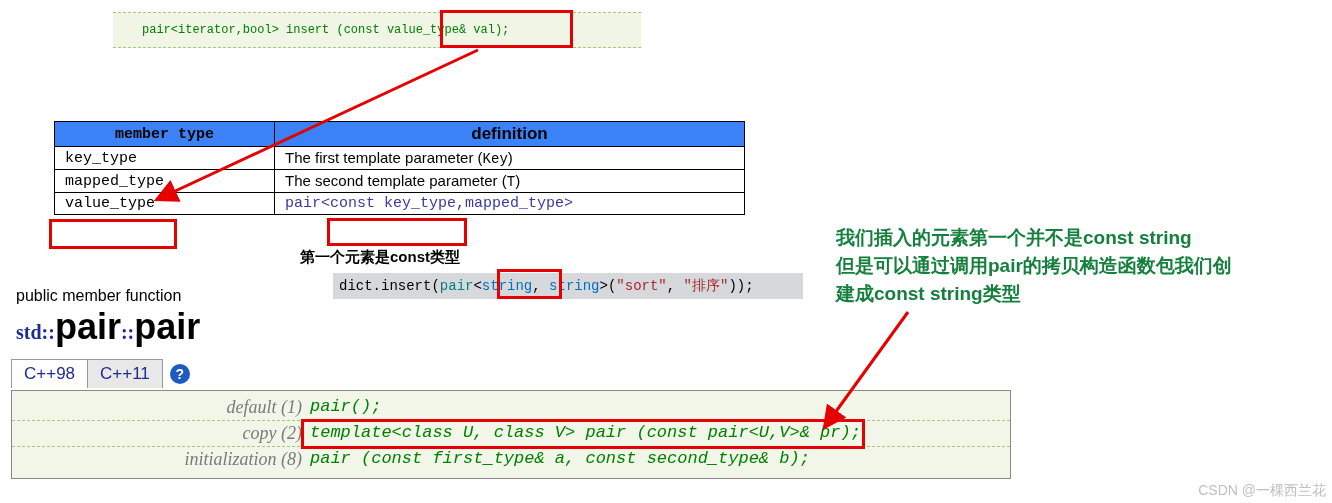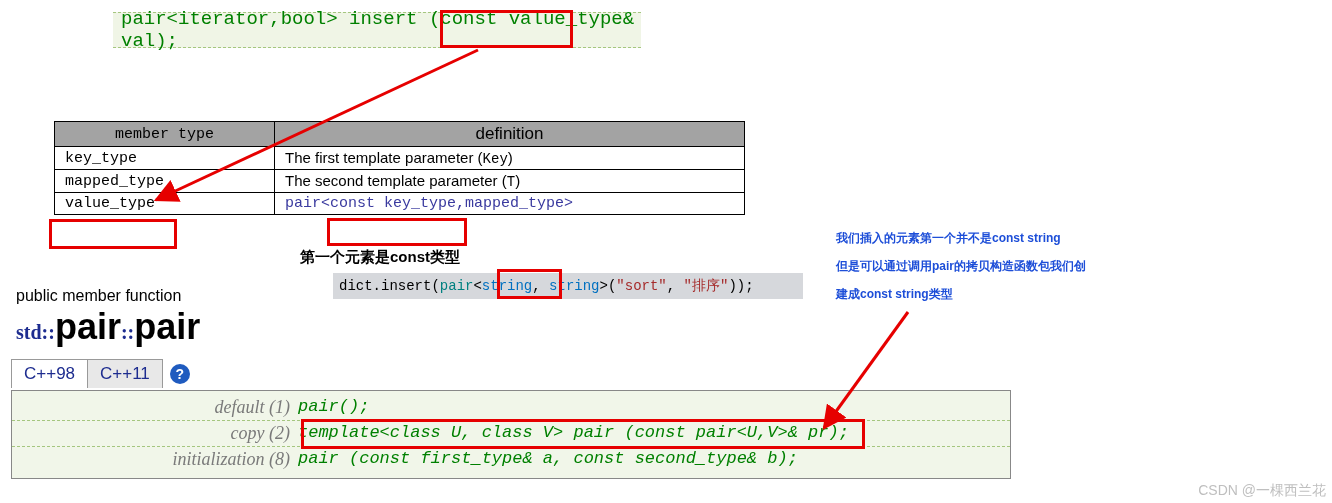--- a/index.html
+++ b/index.html
@@ -26,45 +26,45 @@
     position: absolute;
     left: 113px; top: 12px;
     width: 528px; height: 36px;
     background: #F0F5E6;
     border-top: 1px dashed #A5C67F;
     border-bottom: 1px dashed #A5C67F;
     display: flex; align-items: center;
     padding-left: 8px;
     font-size: 16px;
   }
-  .insert-box .mono { font-size: 19px; }
+  .insert-box .mono { font-size: 12px; margin-left: 21px; }
 
   .red-box {
     position: absolute;
     border: 3px solid #e60000;
   }
   #rb-insert-valuetype { left: 440px; top: 10px; width: 133px; height: 38px; }
 
   
   .mtable {
     position: absolute;
     left: 54px; top: 121px;
     border-collapse: collapse;
     background: #fff;
   }
   .mtable th, .mtable td {
     border: 1px solid #000;
     padding: 2px 10px;
     vertical-align: middle;
   }
   .mtable th {
-    font-weight: normal;
+    font-weight: bold;
     font-size: 17px;
     text-align: center;
-    background: #a3a3a3;
+    background: #3b82f6;
   }
   .mtable td { font-size: 15px; }
   .mtable .mt-col1 { font-family: "Courier New", monospace; font-size: 15px; width: 220px; }
   .mtable .mt-col2 { width: 470px; }
   .tt { font-family: "Courier New", monospace; }
   .mini-tt { font-family: "Courier New", monospace; font-size: 14px; }
 
   #rb-vt-row   { left: 49px;  top: 219px; width: 128px; height: 30px; }
   #rb-ckt      { left: 327px; top: 218px; width: 140px; height: 28px; }
 
@@ -136,21 +136,21 @@
     border: 1px solid #888;
     background: #F1F6E9;
     padding: 4px 0 6px 0;
   }
   .ctor-box .bot-dash {
     border-bottom: 1px dashed #A5C67F;
     margin: 0;
   }
   .ctor-row {
     display: flex;
-    padding: 2px 0;
+    padding: 2px 12px;
     font-size: 16px;
   }
   .ctor-label {
     width: 286px;
     text-align: right;
     color: #7a7a7a;
     font-style: italic;
     padding-right: 8px;
     font-family: "Times New Roman", serif;
     font-size: 18px;
@@ -163,22 +163,22 @@
   }
   #rb-copy-proto { left: 301px; top: 419px; width: 564px; height: 30px; }
 
   
   .commentary {
     position: absolute;
     left: 836px; top: 224px;
     width: 430px;
     font-family: "Microsoft YaHei","PingFang SC",sans-serif;
     font-weight: bold;
-    font-size: 12px;
-    color: #1d4ed8;
+    font-size: 19px;
+    color: #15803d;
     line-height: 28px;
   }
 
   
   svg.arrows {
     position: absolute; left: 0; top: 0;
     width: 1332px; height: 503px;
     pointer-events: none;
   }
 

